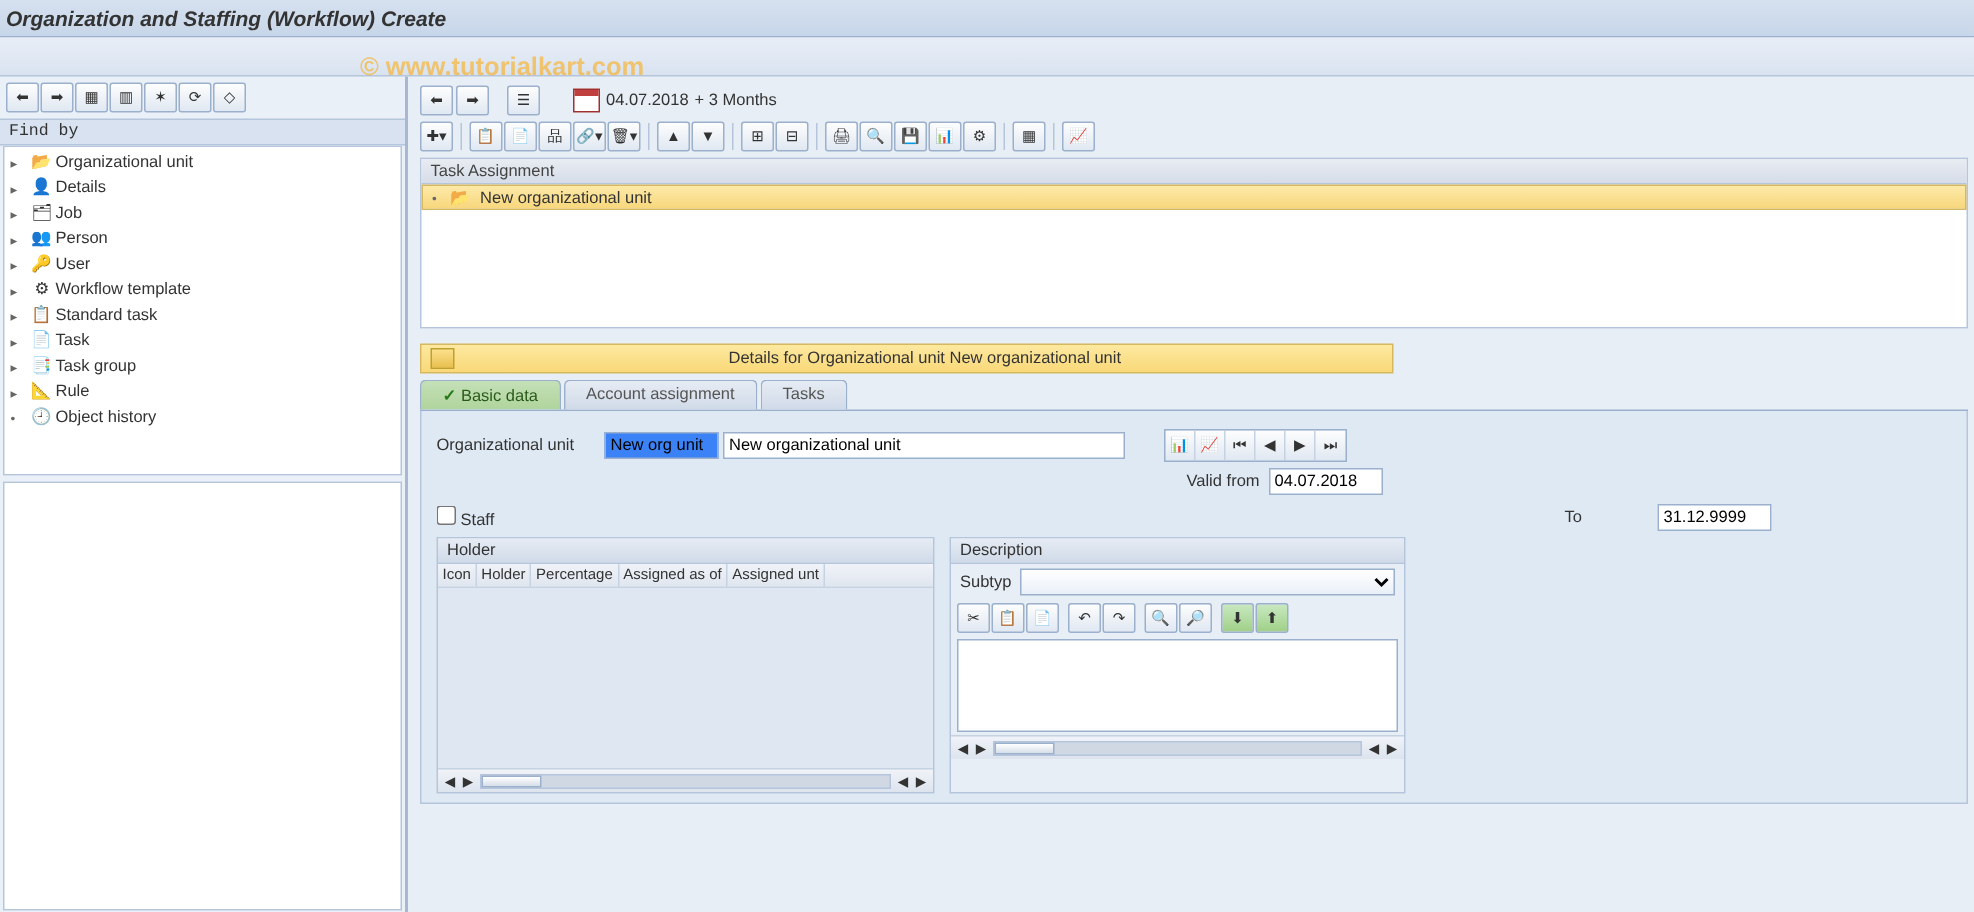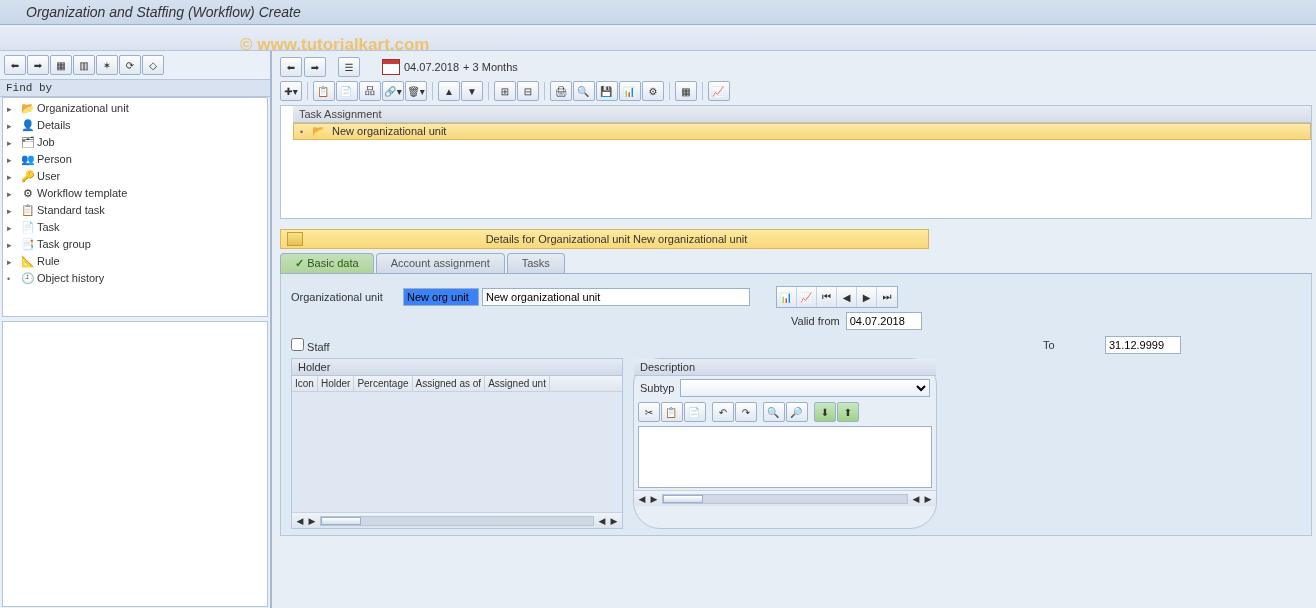--- a/index.html
+++ b/index.html
@@ -9,22 +9,22 @@
       background: #e8eef5;
       color: #333;
       width: 1316px;
       height: 608px;
       overflow: hidden;
       position: relative;
     }
     .title-bar {
       background: linear-gradient(#d6e1ef, #c7d6e9);
       border-bottom: 1px solid #9bb0cc;
-      padding: 4px 26px;
-      font-weight: normal;
+      padding: 4px 4px;
+      font-weight: bold;
       font-style: italic;
       font-size: 14px;
       color: #333;
     }
     .sub-title-bar {
       background: linear-gradient(#e8eef7, #d9e3f0);
       height: 26px;
       border-bottom: 1px solid #b5c5dc;
       position: relative;
     }
@@ -156,21 +156,20 @@
       width: 1px;
       height: 18px;
       background: #b5c5dc;
       margin: 0 4px;
     }
     .task-panel {
       background: #fff;
       border: 1px solid #b5c5dc;
       margin-top: 2px;
       height: 114px;
-      padding-left: 12px;
     }
     .task-header {
       background: linear-gradient(#e8ecf2, #d6dde8);
       border-bottom: 1px solid #b5c5dc;
       padding: 2px 6px;
       font-size: 11px;
       color: #444;
     }
     .sel-row {
       background: linear-gradient(#fce9a8, #f8d77c);
@@ -335,21 +334,21 @@
       display: flex;
       align-items: center;
       background: linear-gradient(#f0f3f8, #dde4ee);
       border-top: 1px solid #c5d2e2;
       height: 16px;
       padding: 0 2px;
     }
     .hscroll-row .arr { width: 12px; text-align:center; cursor:pointer; font-size:9px;}
     .hscroll-row .track { flex:1; height: 10px; background: #d0d8e4; border:1px solid #b5c5dc; margin:0 2px; position:relative;}
     .hscroll-row .thumb { position:absolute; left:0; top:0; height:100%; width:40px; background: linear-gradient(#fff,#d6dee8); border:1px solid #9bb0cc;}
-    .desc-box { width: 304px; border-radius: 27px; }
+    .desc-box { width: 304px; }
     .subtyp-row {
       display: flex;
       align-items: center;
       padding: 3px 6px;
       gap: 6px;
     }
     .subtyp-select {
       flex: 1;
       height: 18px;
       border: 1px solid #9bb0cc;

